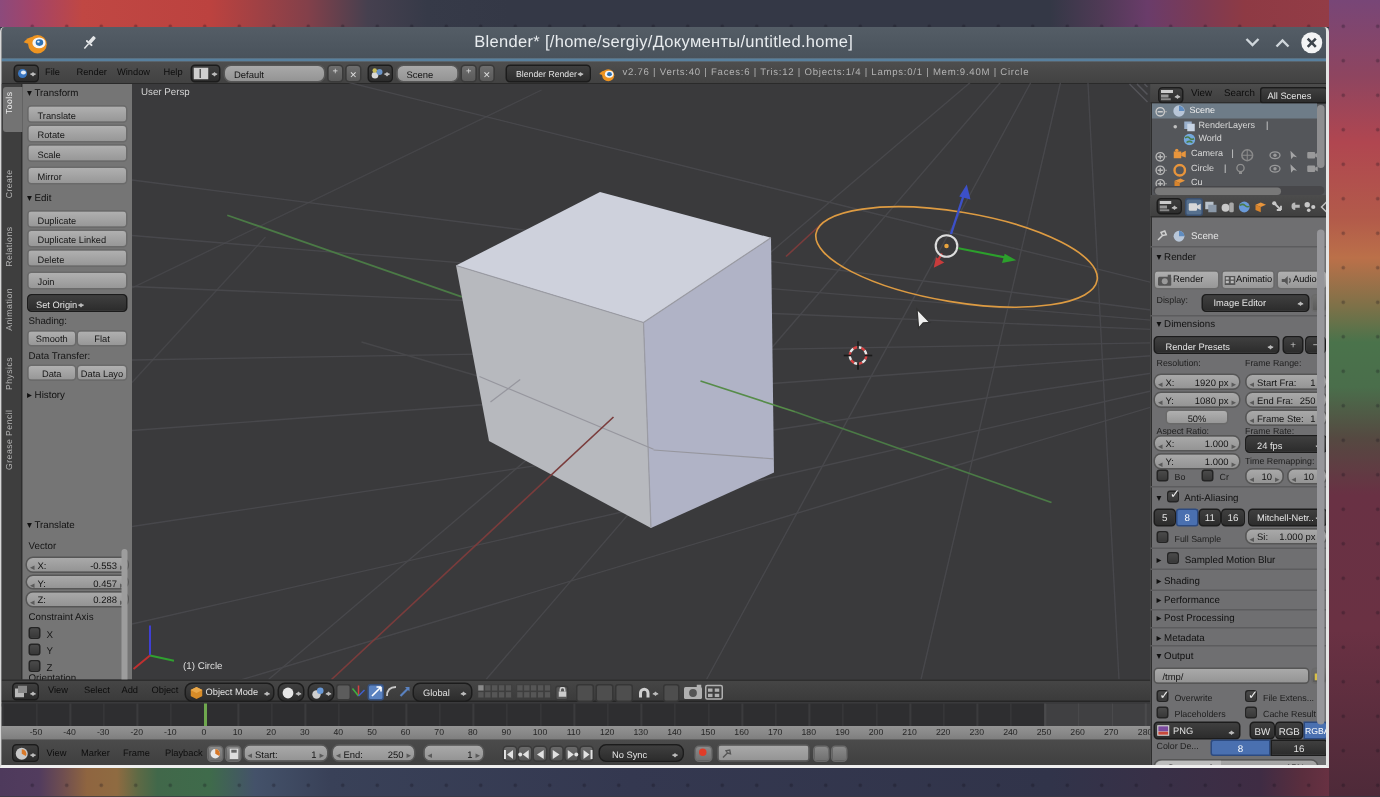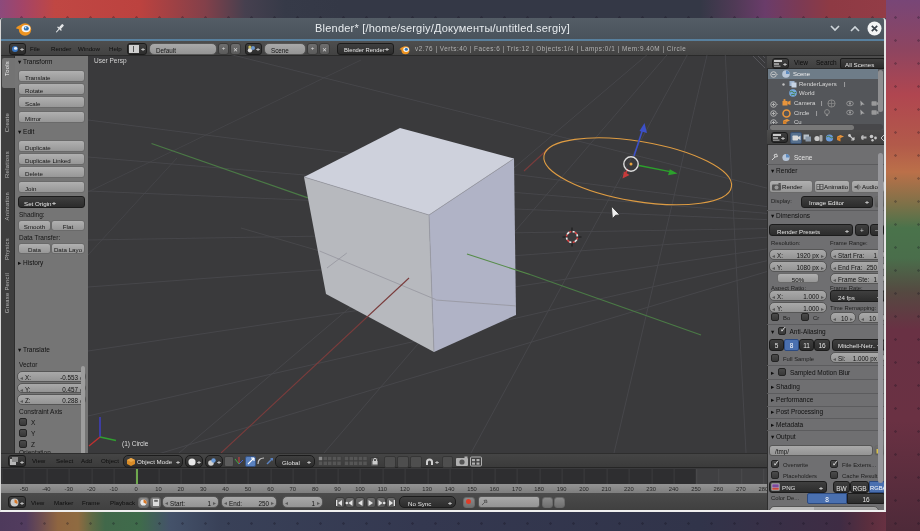--- a/index.html
+++ b/index.html
@@ -57,21 +57,21 @@
       <ellipse cx="11.3" cy="8.4" rx="2.5" ry="2.2" fill="#2d71b4"></ellipse>
       <ellipse cx="10.6" cy="7.8" rx="0.9" ry="0.7" fill="#e8f0f8"></ellipse>
     </svg>
     <svg class="abs" style="left:52px;top:4px" width="13" height="13" viewBox="0 0 13 13">
       <g transform="rotate(42 6.5 6.5)" fill="#e4e6e8">
           <rect x="5.4" y="1.2" width="2.4" height="5" rx="0.6"></rect>
           <rect x="3.9" y="6" width="5.4" height="1.3" rx="0.6"></rect>
           <rect x="6.1" y="7.3" width="1" height="4.2"></rect>
         </g>
     </svg>
-    <div id="titletx" class="abs">Blender* [/home/sergiy/Документы/untitled.sergiy]</div>
+    <div id="titletx" class="abs">Blender* [/home/sergiy/Документы/untitled.home]</div>
     <svg class="abs" style="left:828px;top:6px" width="12" height="9" viewBox="0 0 12 9">
         <path d="M2 2 L6 6 L10 2" stroke="#cfd6db" stroke-width="1.6" fill="none"></path>
       </svg>
     <svg class="abs" style="left:848px;top:6px" width="12" height="9" viewBox="0 0 12 9">
         <path d="M2 7 L6 3 L10 7" stroke="#cfd6db" stroke-width="1.6" fill="none"></path>
       </svg>
     <svg class="abs" style="left:866px;top:3px" width="15" height="15" viewBox="0 0 15 15">
         <circle cx="7.5" cy="7.5" r="7" fill="#f3f4f5"></circle>
         <path d="M4.8 4.8 L10.2 10.2 M10.2 4.8 L4.8 10.2" stroke="#3c444c" stroke-width="1.7"></path>
       </svg>

